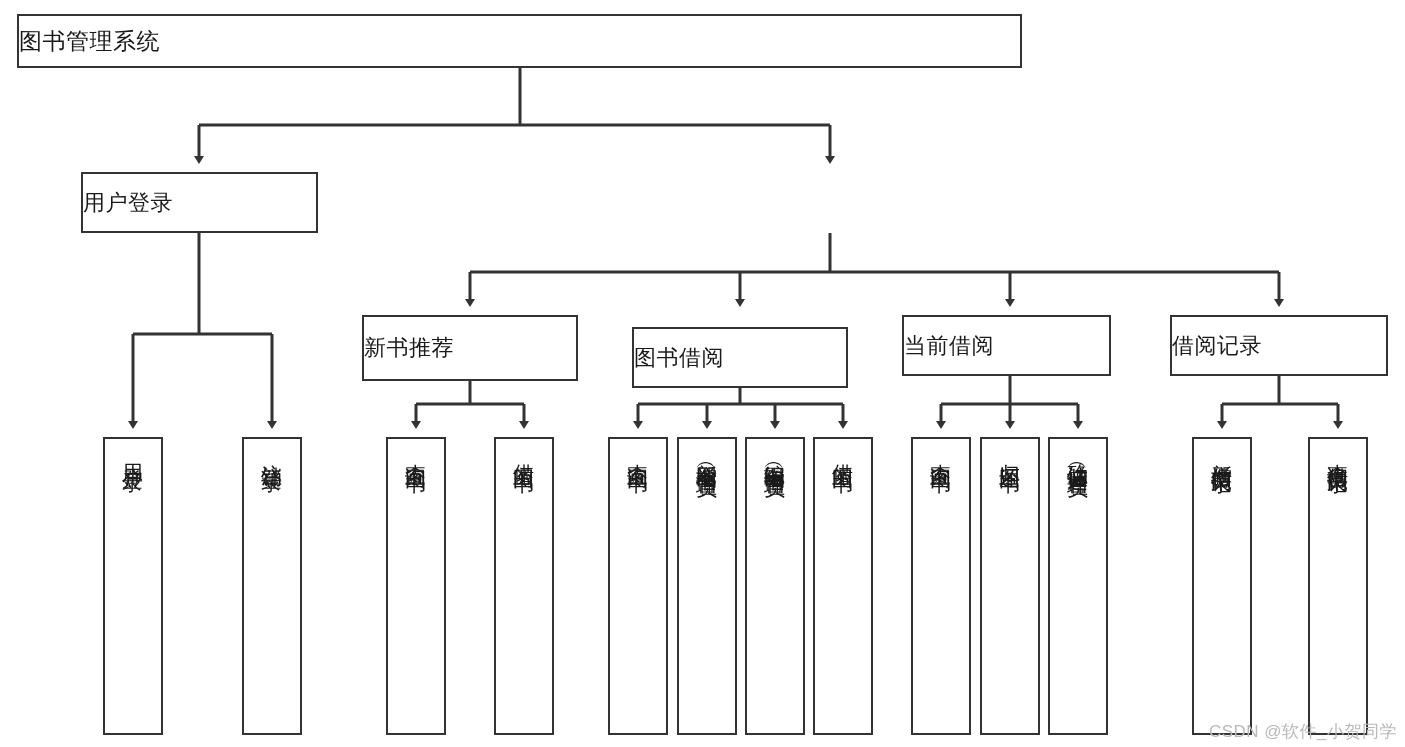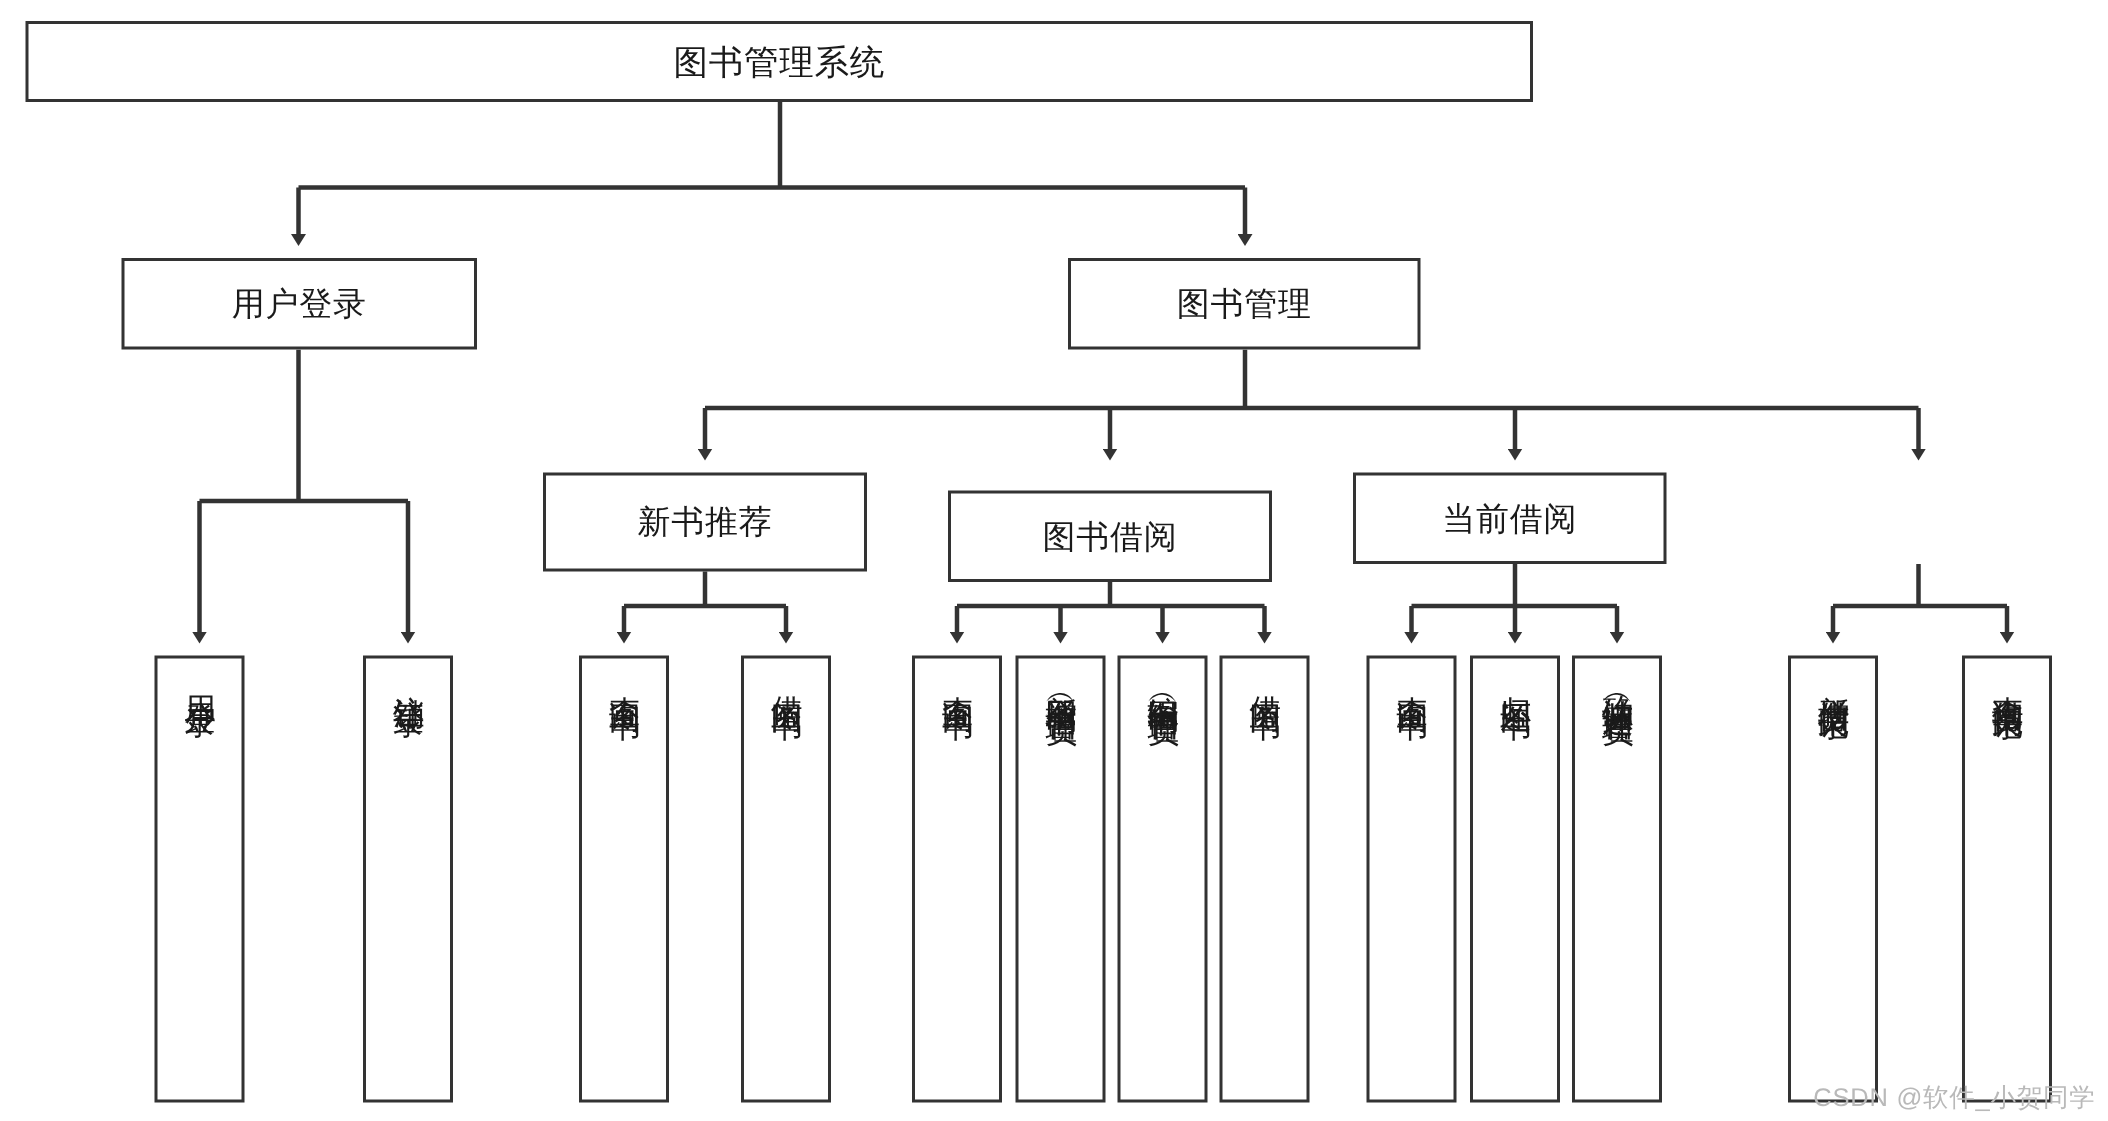--- a/index.html
+++ b/index.html
@@ -25,21 +25,21 @@
     height: 747px;
     pointer-events: none;
   }
   .node {
     position: absolute;
     box-sizing: border-box;
     border: 2px solid #333333;
     background: #ffffff;
     display: flex;
     align-items: center;
-    justify-content: center;
+    justify-content: flex-start;
     color: #1a1a1a;
   }
   .node .label {
     display: block;
     text-align: center;
     line-height: 1.08;
     letter-spacing: 0.5px;
   }
   
   .node.h .label {
@@ -131,33 +131,33 @@
     </g>
   </svg>
 
   <div class="node h root" style="left:17px; top:14px; width:1005px; height:54px;">
     <span class="label">图书管理系统</span>
   </div>
 
   <div class="node h" style="left:81px; top:172px; width:237px; height:61px;">
     <span class="label">用户登录</span>
   </div>
-  <div class="node h" style="left:712px; top:172px; width:235px; height:61px;">
-    <span class="label">图书管理</span>
-  </div>
 
   <div class="node h" style="left:362px; top:315px; width:216px; height:66px;">
     <span class="label">新书推荐</span>
   </div>
   <div class="node h" style="left:632px; top:315px; width:216px; height:61px;margin-top:12px;">
     <span class="label">图书借阅</span>
   </div>
   <div class="node h" style="left:902px; top:315px; width:209px; height:61px;">
     <span class="label">当前借阅</span>
   </div>
+  <div class="node h" style="left:1170px; top:315px; width:218px; height:61px;">
+    <span class="label">借阅记录</span>
+  </div>
 
   <div class="node v" style="left:103px; top:437px; width:60px; height:298px;">
     <span class="label">用户登录</span>
   </div>
   <div class="node v" style="left:242px; top:437px; width:60px; height:298px;">
     <span class="label">注销登录</span>
   </div>
 
   <div class="node v" style="left:386px; top:437px; width:60px; height:298px;">
     <span class="label">查询图书</span>

